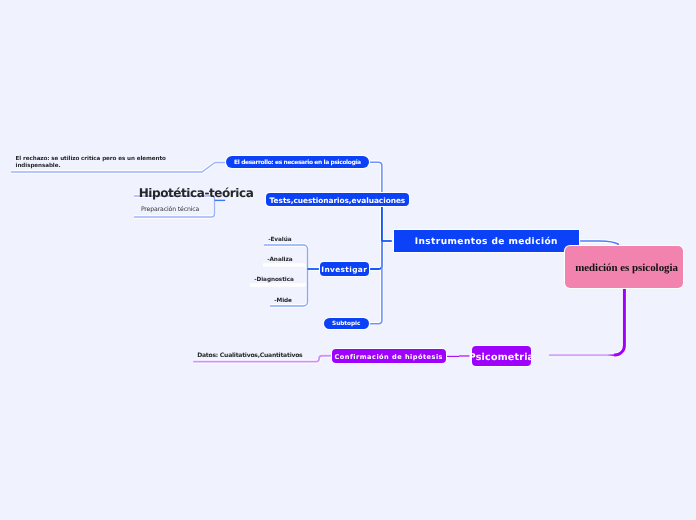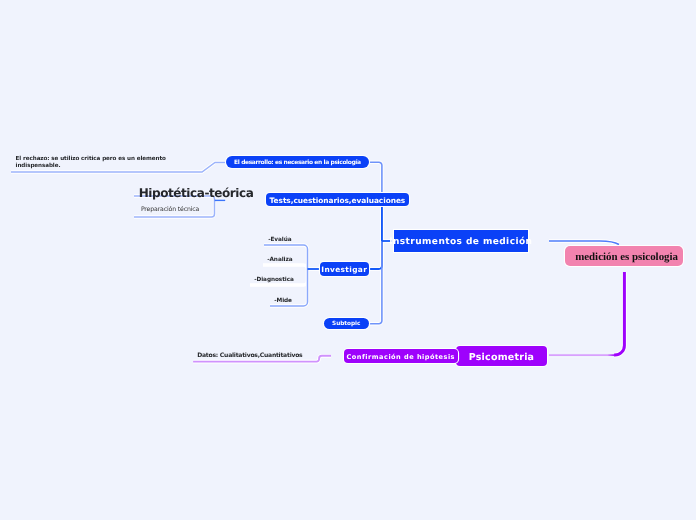--- a/index.html
+++ b/index.html
@@ -63,49 +63,49 @@
   <path d="M549 241 H600 q13 0 19 3.5" stroke="#4f7dfa" stroke-width="1.5"></path>
   <path d="M624.4 272 V345.5 a9.6 9.6 0 0 1 -9.6 9.6 H549" stroke="url(#gradPurple)" stroke-width="3"></path>
   <path d="M614 356.9 H549" stroke="#f0f3fd" stroke-width="1.7"></path>
   <path d="M614 353.4 H549" stroke="#f0f3fd" stroke-width="1.7"></path>
   <path d="M193.1 361.6 H316.5 a2.6 2.6 0 0 0 2.6 -2.6 V358.4 a2.6 2.6 0 0 1 2.6 -2.6 H331" stroke="#cf92fd" stroke-width="1.9"></path>
   <path d="M444.5 356.4 H459.5" stroke="#a816fd" stroke-width="1.3"></path>
   <path d="M459 355.9 H472" stroke="#c163fd" stroke-width="2"></path>
   </g>
 </svg>
 
-<div class="node halo" style="left:393.8px;top:229.9px;width:134px;height:22.2px;background:#0b41f7;border-radius:0;font-size:9px;letter-spacing:0.43px;padding-top:1.5px;">
+<div class="node halo" style="left:393.8px;top:229.9px;width:185px;height:22.2px;background:#0b41f7;border-radius:0;font-size:9px;letter-spacing:0.43px;padding-top:1.5px;">
       <span>Instrumentos de medición</span>
     </div>
 
-<div class="node halo" style="left:564.9px;top:246px;width:118.4px;height:20px;background:#f283af;border-radius:5px;color:#111;font-family:'Liberation Serif',serif;font-size:10.9px;padding-top:2.2px;padding-left:5px;justify-content:center;">
+<div class="node halo" style="left:564.9px;top:246px;width:118.4px;height:42px;background:#f283af;border-radius:5px;color:#111;font-family:'Liberation Serif',serif;font-size:10.9px;padding-top:2.2px;padding-left:5px;justify-content:center;">
       <span>medición es psicologia</span>
     </div>
 
 <div class="node halo" style="left:225.8px;top:193.1px;width:143.2px;height:13.2px;background:#0b41f7;border-radius:4px;font-size:7.4px;letter-spacing:-0.055px;padding-top:1px;margin-left:40px;">
       <span>Tests,cuestionarios,evaluaciones</span>
     </div>
 
 <div class="node halo" style="left:225.8px;top:156.3px;width:143.2px;height:11.8px;background:#0b41f7;border-radius:6px;font-size:5.95px;letter-spacing:-0.37px;padding-top:1.5px;">
       <span>El desarrollo: es necesario en la psicología</span>
     </div>
 
 <div class="node halo" style="left:319.5px;top:262.4px;width:49.5px;height:13.2px;background:#0b41f7;border-radius:4px;font-size:7.4px;letter-spacing:0.37px;padding-top:1px;">
       <span>Investigar</span>
     </div>
 
 <div class="node halo" style="left:323.7px;top:317.9px;width:45.1px;height:11.6px;background:#0b41f7;border-radius:6px;font-size:5.75px;letter-spacing:-0.03px;padding-top:1.2px;">
       <span>Subtopic</span>
     </div>
 
-<div class="node halo" style="left:456px;top:345.5px;width:91px;height:20.8px;background:#9e02fc;border-radius:4px;font-size:9.5px;letter-spacing:0.22px;padding-top:2.4px;">
+<div class="node halo" style="left:472px;top:345.5px;width:59px;height:20.8px;background:#9e02fc;border-radius:4px;font-size:9.5px;letter-spacing:0.22px;padding-top:2.4px;">
       <span>Psicometria</span>
     </div>
 
-<div class="node halo" style="left:332px;top:348.7px;width:113.6px;height:13.9px;background:#9e02fc;border-radius:4px;font-size:6.55px;letter-spacing:0.49px;padding-top:2px;margin-left:12px;">
+<div class="node halo" style="left:332px;top:348.7px;width:113.6px;height:13.9px;background:#9e02fc;border-radius:4px;font-size:6.55px;letter-spacing:0.49px;padding-top:2px;">
       <span>Confirmación de hipótesis</span>
     </div>
 
 <div class="leaf" style="left:15.6px;top:156.2px;font-size:5.6px;line-height:7.0px;letter-spacing:-0.07px;">
   <div>El rechazo: se utilizo critica pero es un elemento</div>
   <div>indispensable.</div>
 </div>
 <div class="leaf" style="left:138.7px;top:186.1px;font-size:12px;letter-spacing:-0.42px;"><span>Hipotética-teórica</span></div>
 <div class="leaf" style="left:140.9px;top:206.3px;font-size:6.2px;font-weight:normal;color:#333;letter-spacing:-0.15px;"><span>Preparación técnica</span></div>
 <div class="leaf" style="left:268.2px;top:237.1px;font-size:5.75px;letter-spacing:-0.08px;"><span>-Evalúa</span></div>

